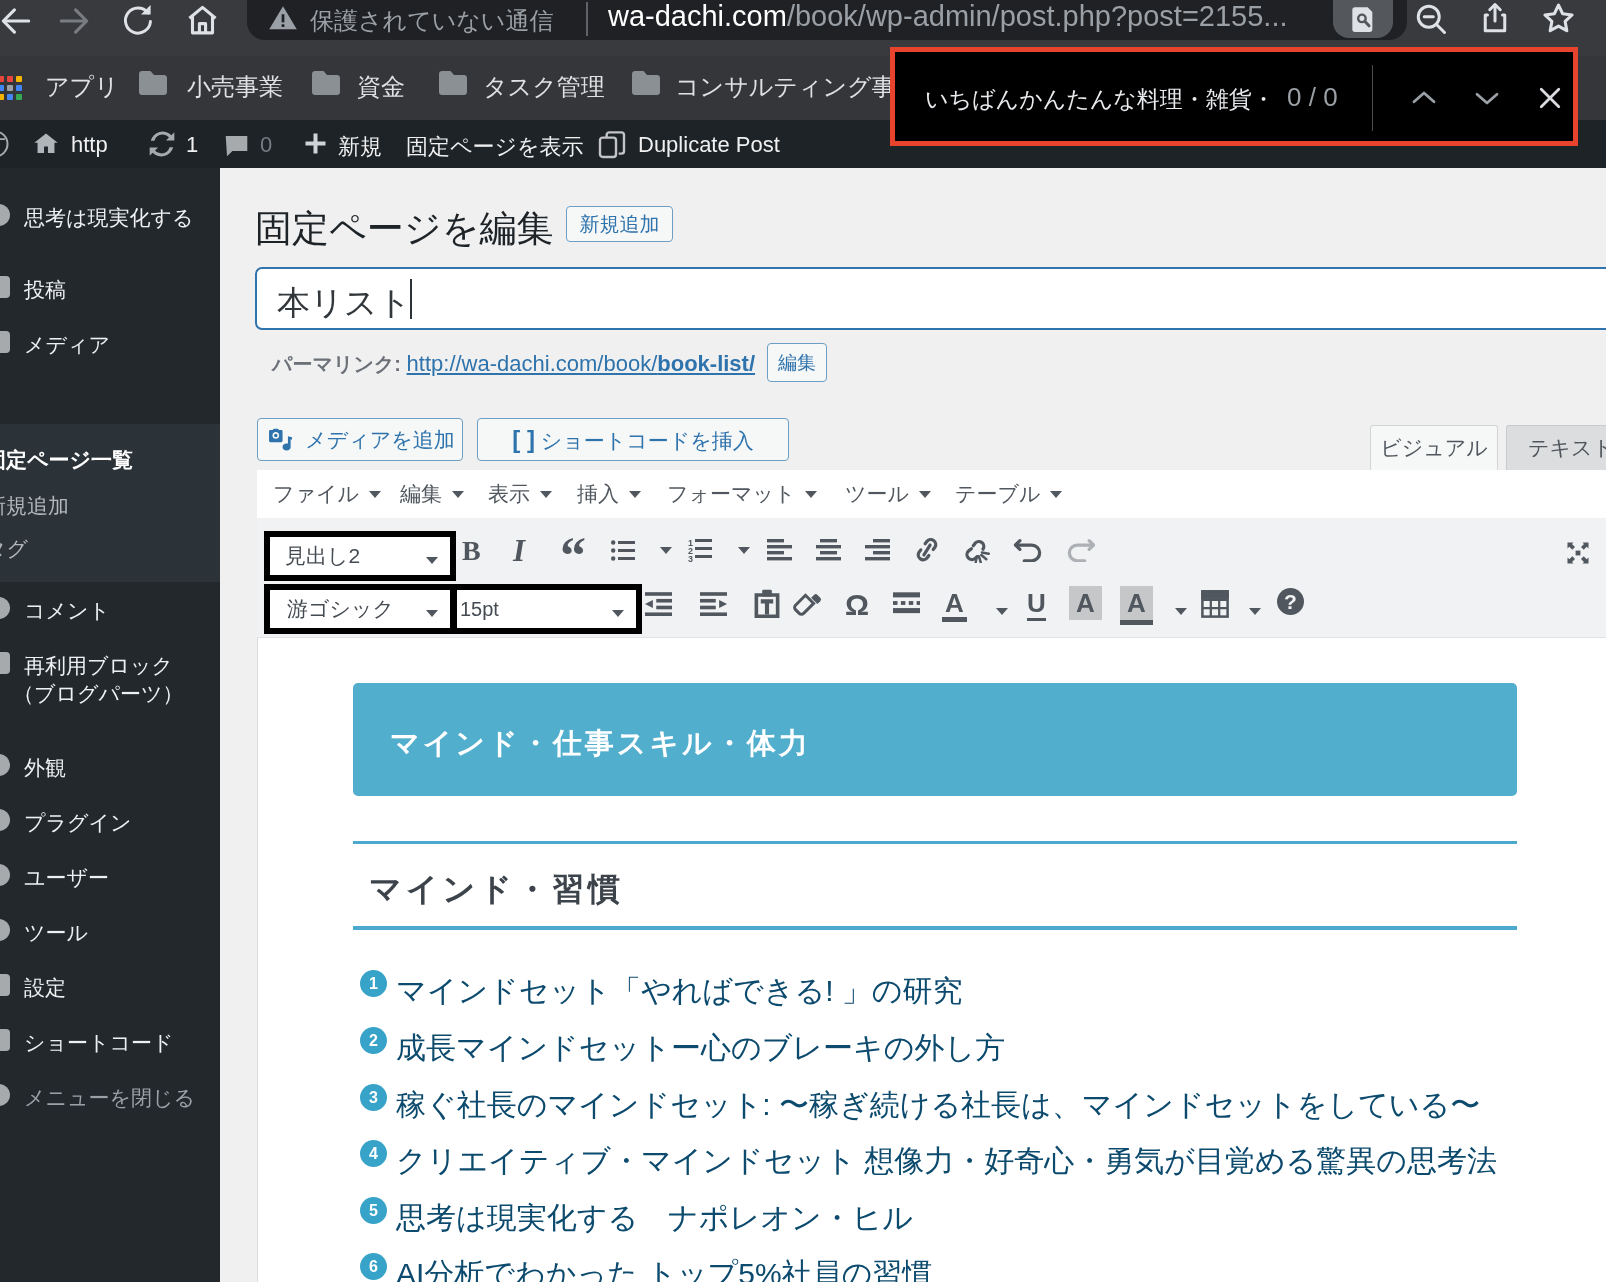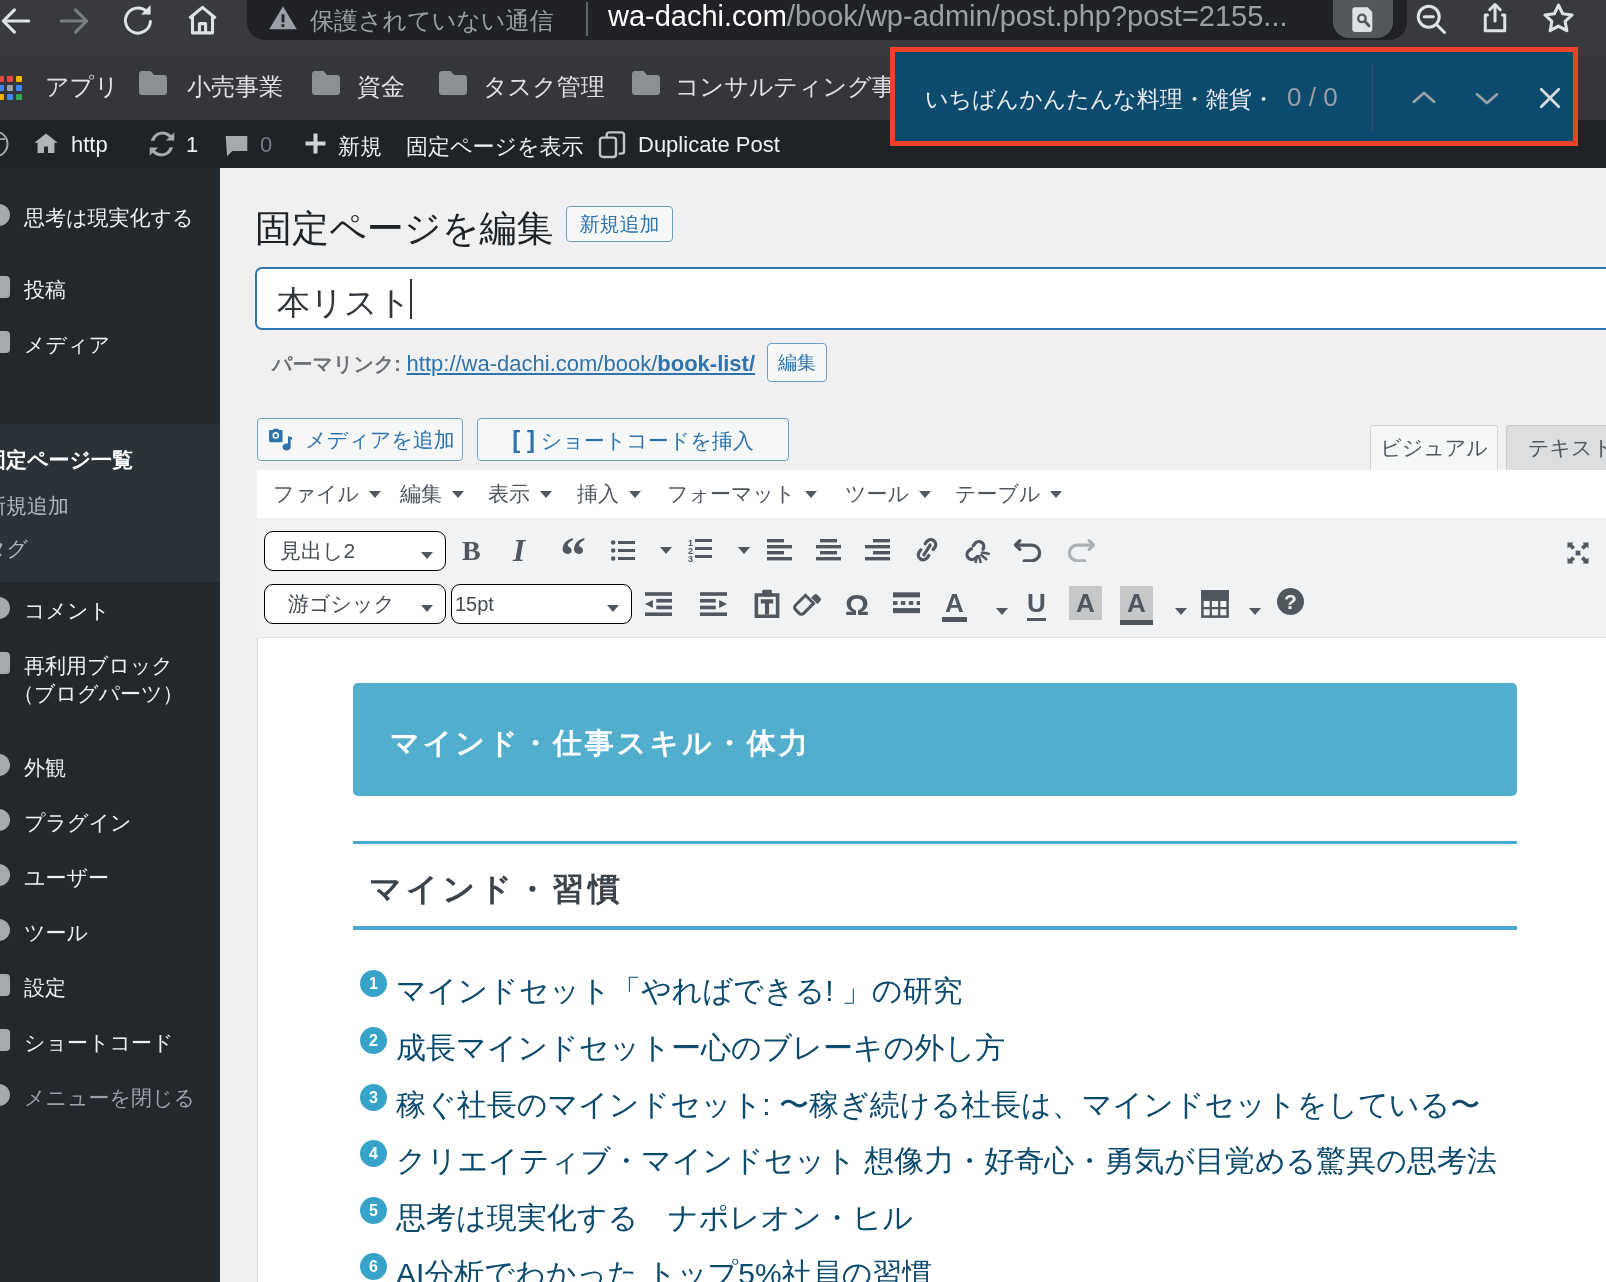--- a/index.html
+++ b/index.html
@@ -25,31 +25,31 @@
 .smi{position:absolute;left:-15px;color:#b2b8be;font-size:21px;white-space:nowrap}
 .micon{position:absolute;left:-12px;width:22px;height:22px;background:#a7aaad;border-radius:4px}
 
 #content{left:220px;top:168px;width:1386px;height:1114px;background:#f0f0f1}
 
 #editor{left:257px;top:470px;width:1363px;height:812px;background:#fff;border-left:1px solid #dcdcde}
 #menubar{left:257px;top:470px;width:1363px;height:48px;background:#fff;border-bottom:1px solid #e8eaec}
 #toolbars{left:257px;top:518px;width:1363px;height:119px;background:#f1f2f3;border-bottom:1px solid #e0e2e4}
 .mnu{position:absolute;top:0;height:48px;line-height:48px;color:#50575e;font-size:21px;white-space:nowrap}
 .car{display:inline-block;width:0;height:0;border:6px solid transparent;border-top:7px solid #50575e;vertical-align:middle;margin-left:10px;margin-top:4px}
-.selbox{position:absolute;background:#fff;border:1px solid #000000;border-radius:9px;color:#454b52;font-size:21px}
+.selbox{position:absolute;background:#fff;border:6px solid #000000;border-radius:0;color:#454b52;font-size:21px}
 .selbox .car{position:absolute;right:12px;top:16px}
 .ticon{position:absolute;color:#50575e}
 
 .wpbtn{position:absolute;background:#f6f7f7;border:1px solid #6d9ec4;border-radius:4px;color:#2e73ac;text-align:center;box-sizing:border-box}
 
 .num{position:absolute;width:27px;height:27px;border-radius:50%;background:#38a3c8;color:#fff;
      font-size:16px;font-weight:bold;text-align:center;line-height:27px}
 .li{position:absolute;left:396px;color:#0c4a6e;font-size:30px;white-space:nowrap}
 
-#findbar{left:890px;top:47px;width:688px;height:99px;background:#0c4a6e;border:5px solid #e8432c;box-sizing:border-box}
+#findbar{left:890px;top:47px;width:688px;height:99px;background:#000000;border:5px solid #e8432c;box-sizing:border-box}
 </style>
 </head>
 <body>
 
 <div class="ab" id="ctoolbar"></div>
 <div class="ab" id="cbookmarks"></div>
 <div class="ab" id="urlpill"></div>
 <div class="ab" id="navicons">
   <svg class="ab cicon" style="left:-3px;top:2px" width="38" height="38" viewBox="0 0 24 24" fill="none" stroke="currentColor" stroke-width="2" stroke-linecap="round" stroke-linejoin="round">
       <path d="M20 12H4.5"></path>
@@ -217,21 +217,21 @@
   <span class="mnu" style="left:143px">編集<span class="car"></span></span>
   <span class="mnu" style="left:231px">表示<span class="car"></span></span>
   <span class="mnu" style="left:320px">挿入<span class="car"></span></span>
   <span class="mnu" style="left:410px">フォーマット<span class="car"></span></span>
   <span class="mnu" style="left:588px">ツール<span class="car"></span></span>
   <span class="mnu" style="left:698px">テーブル<span class="car"></span></span>
 </div>
 <div class="ab" id="toolbars">
 
   <div class="selbox" style="left:7px;top:13px;width:180px;height:38px;line-height:37px"><span style="margin-left:15px">見出し2</span><span class="car"></span></div>
-  <div class="selbox" style="left:7px;top:66px;width:180px;height:38px;line-height:37px"><span style="margin-left:23px">游ゴシック</span><span class="car"></span></div>
+  <div class="selbox" style="left:7px;top:66px;width:180px;height:38px;line-height:37px"><span style="margin-left:17px">游ゴシック</span><span class="car"></span></div>
   <div class="selbox" style="left:194px;top:66px;width:179px;height:38px;line-height:37px"><span style="margin-left:3px;font-size:20px">15pt</span><span class="car"></span></div>
 
   <span class="ticon" style="left:205px;top:17px;font-size:28px;font-weight:bold;font-family:'Liberation Serif',serif">B</span>
   <span class="ticon" style="left:256px;top:15px;font-size:31px;font-style:italic;font-weight:bold;font-family:'Liberation Serif',serif">I</span>
   <span class="ticon" style="left:303px;top:8px;font-size:52px;font-weight:bold;font-family:'Liberation Serif',serif">“</span>
   <svg class="ticon" style="left:354px;top:22px" width="24" height="21" viewBox="0 0 24 21" fill="#50575e">
       <circle cx="2.2" cy="2.5" r="2.2"></circle>
       <rect x="7" y="1" width="17" height="3"></rect>
       <circle cx="2.2" cy="10.5" r="2.2"></circle>
       <rect x="7" y="9" width="17" height="3"></rect>

